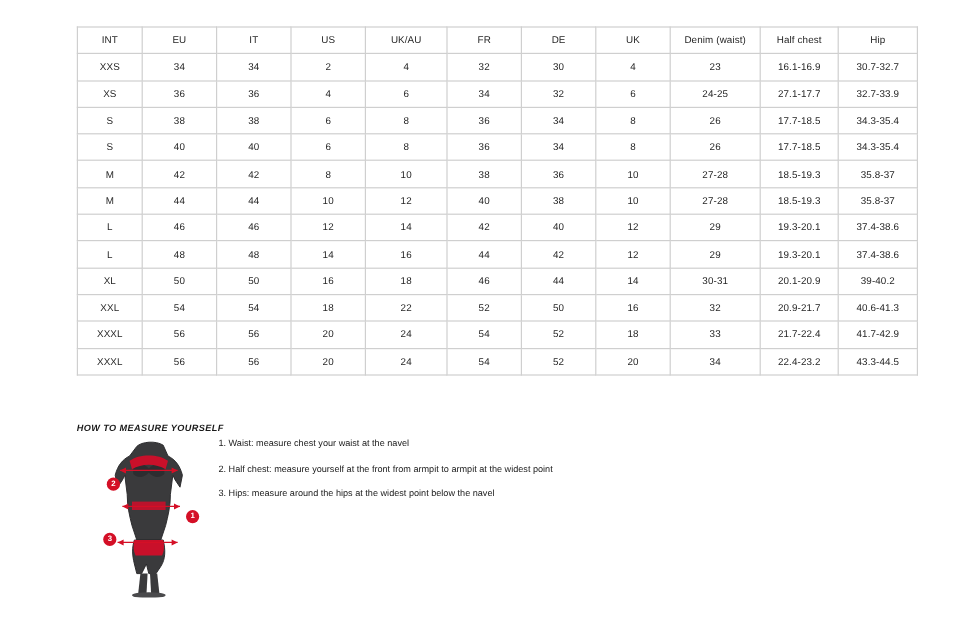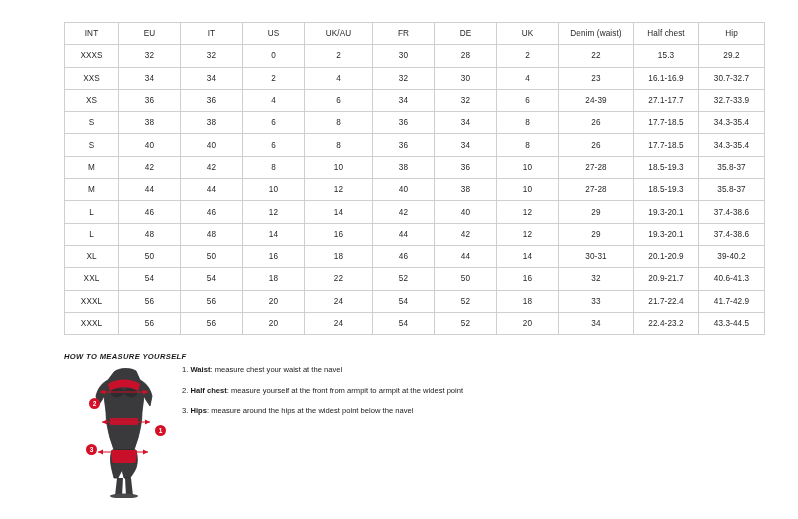--- a/index.html
+++ b/index.html
@@ -78,21 +78,21 @@
     width: 420px;
   }
   .measure-item {
     font-size: 7.6px;
     color: #1a1a1a;
     line-height: 1;
     margin-bottom: 13px;
     white-space: nowrap;
   }
   .measure-item b {
-    font-weight: bold;
+    font-weight: normal;
   }
 
   
   .figure {
     position: absolute;
     left: 84px;
     top: 366px;
     width: 92px;
     height: 132px;
   }
@@ -144,33 +144,20 @@
           <th>FR</th>
           <th>DE</th>
           <th>UK</th>
           <th>Denim (waist)</th>
           <th>Half chest</th>
           <th>Hip</th>
         </tr>
       </thead>
       <tbody>
         <tr>
-          <td>XXXS</td>
-          <td>32</td>
-          <td>32</td>
-          <td>0</td>
-          <td>2</td>
-          <td>30</td>
-          <td>28</td>
-          <td>2</td>
-          <td>22</td>
-          <td>15.3</td>
-          <td>29.2</td>
-        </tr>
-        <tr>
           <td>XXS</td>
           <td>34</td>
           <td>34</td>
           <td>2</td>
           <td>4</td>
           <td>32</td>
           <td>30</td>
           <td>4</td>
           <td>23</td>
           <td>16.1-16.9</td>
@@ -178,21 +165,21 @@
         </tr>
         <tr>
           <td>XS</td>
           <td>36</td>
           <td>36</td>
           <td>4</td>
           <td>6</td>
           <td>34</td>
           <td>32</td>
           <td>6</td>
-          <td>24-39</td>
+          <td>24-25</td>
           <td>27.1-17.7</td>
           <td>32.7-33.9</td>
         </tr>
         <tr>
           <td>S</td>
           <td>38</td>
           <td>38</td>
           <td>6</td>
           <td>8</td>
           <td>36</td>

